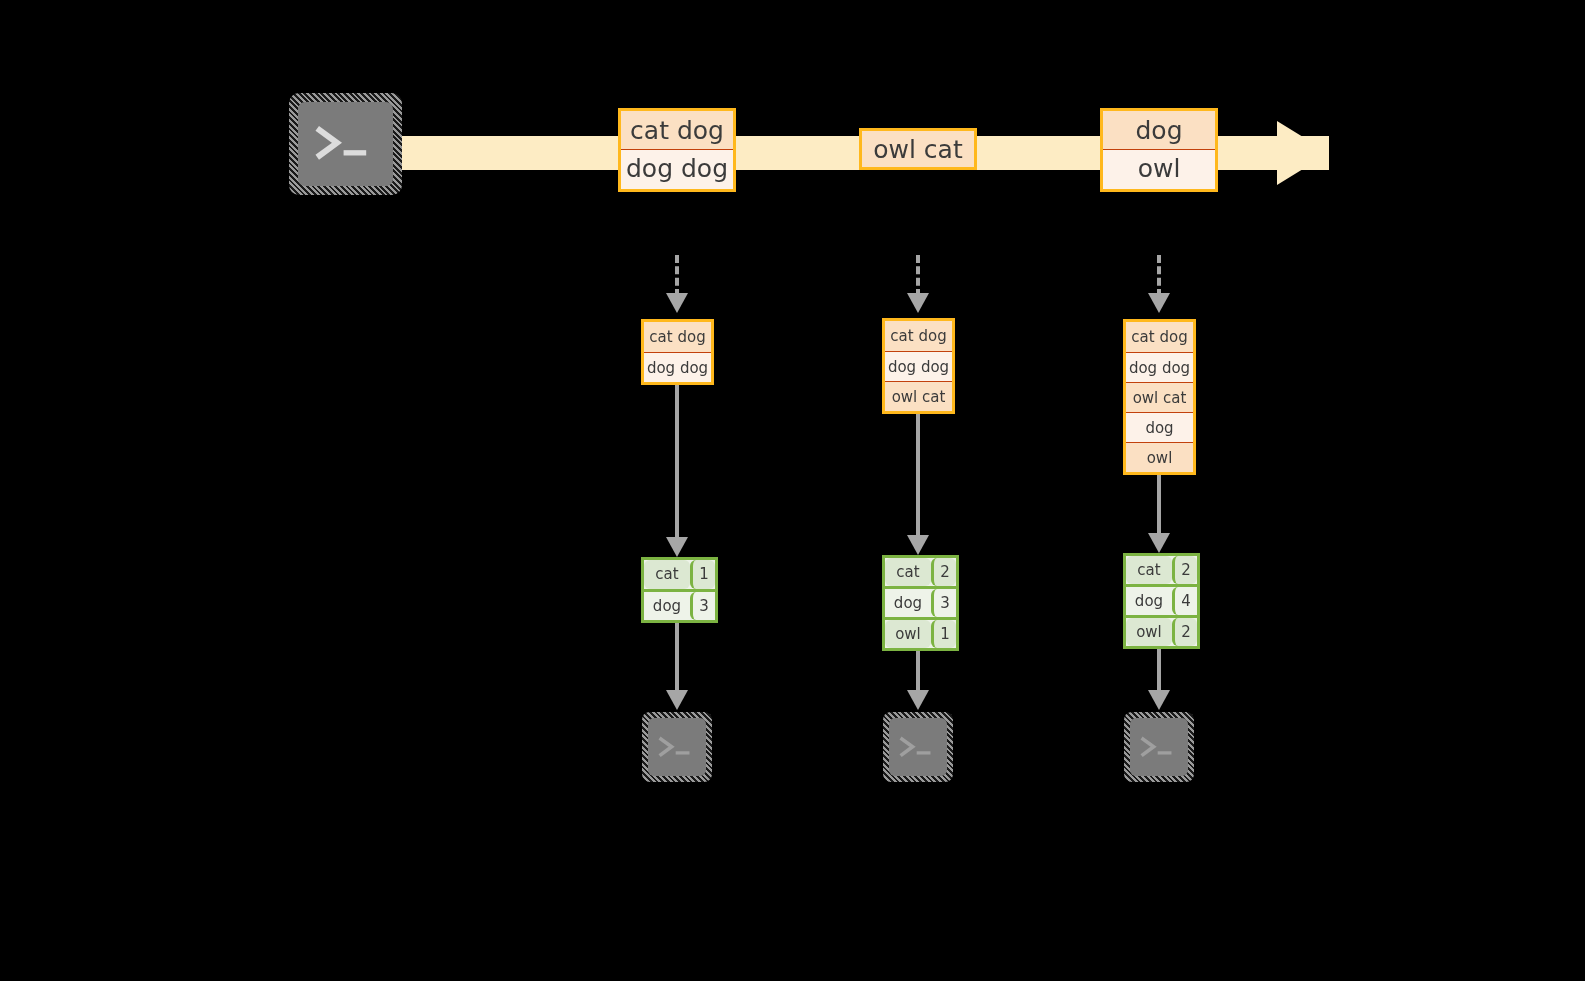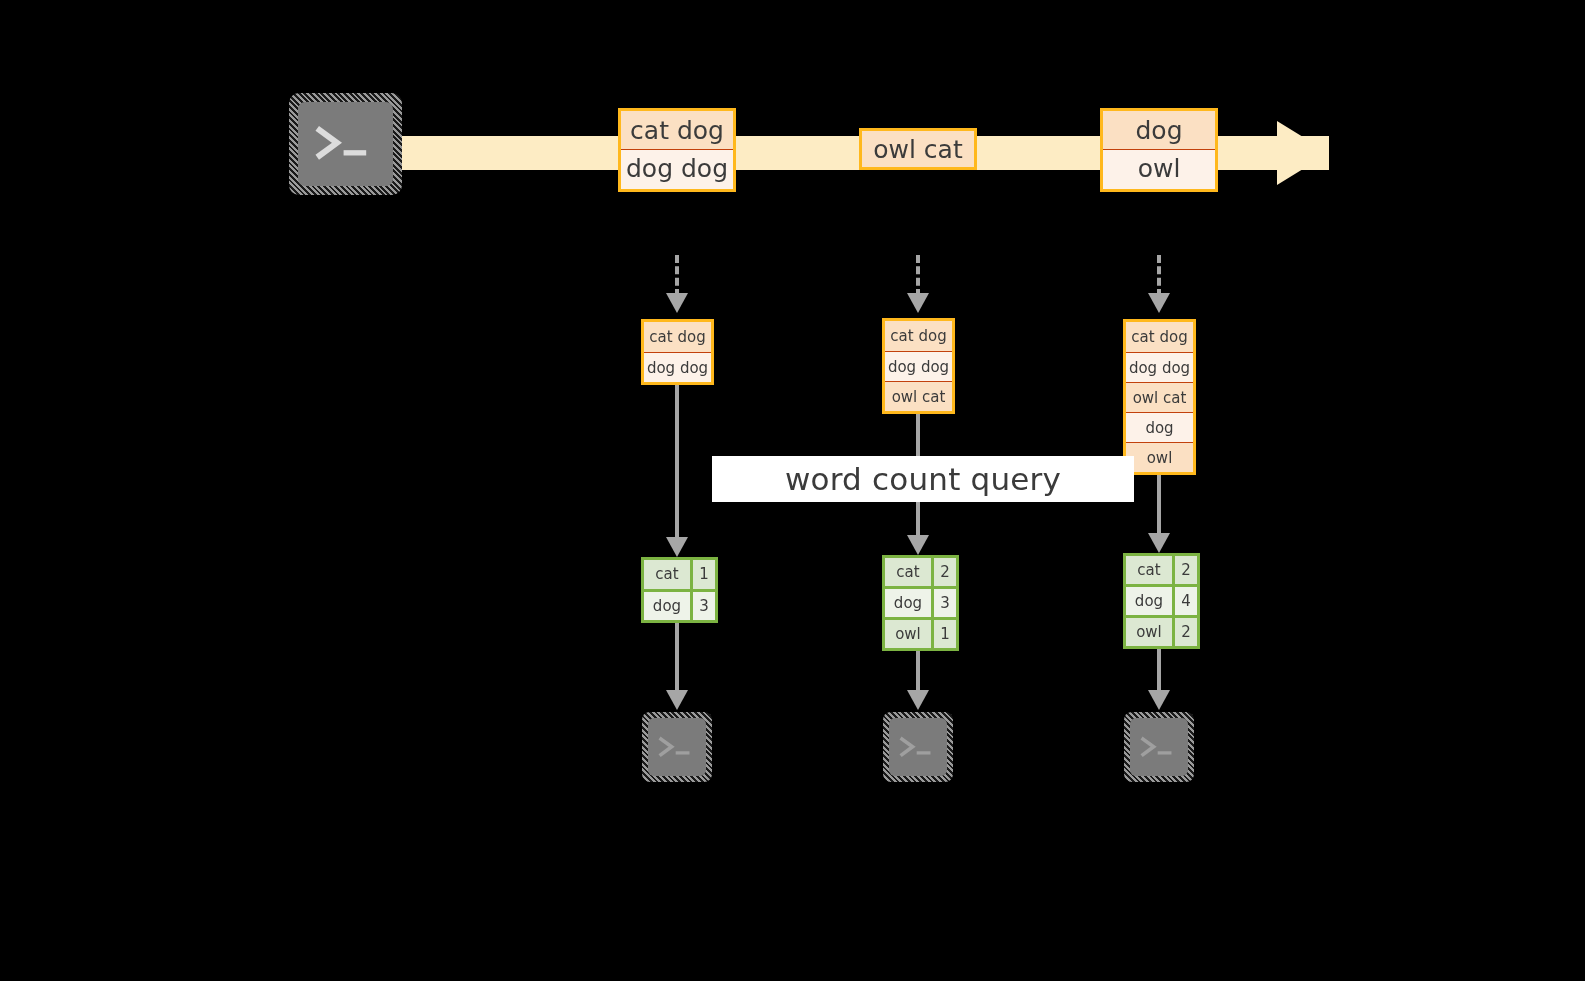--- a/index.html
+++ b/index.html
@@ -105,20 +105,21 @@
   .restable .rrow + .rrow { border-top: 3px solid #7cb342; }
   .restable .c-word,
   .restable .c-count {
     box-sizing: border-box;
     display: flex;
     align-items: center;
     justify-content: center;
     font-size: 15px;
     color: #3b3b3b;
     background: #eef3e9;
+    border-radius: 6px;
   }
   .restable .c-word { width: 48px; }
   .restable .c-count { width: 26px; border-left: 3px solid #7cb342; }
   .restable .rrow.dark .c-word,
   .restable .rrow.dark .c-count { background: #dce8d2; }
 
   
   .vline {
     position: absolute;
     width: 4px;
@@ -290,17 +291,14 @@
 
   <div class="terminal small" style="left:1100px; top:712px; width:70px; height:70px;">
     <div class="screen">
       <svg class="prompt" viewBox="0 0 100 56">
         <path d="M10 8 L36 27 L10 46" fill="none" stroke="#9f9f9f" stroke-width="9" stroke-linecap="square" stroke-linejoin="miter"></path>
         <rect x="46" y="38" width="34" height="8" fill="#9f9f9f"></rect>
       </svg>
     </div>
   </div>
 
-  <div class="query-band" style="left:688px; top:456px; width:422px; height:46px;">
-    <span class="qtext">word count query</span>
-  </div>
 
 </div>
 
 </body></html>

